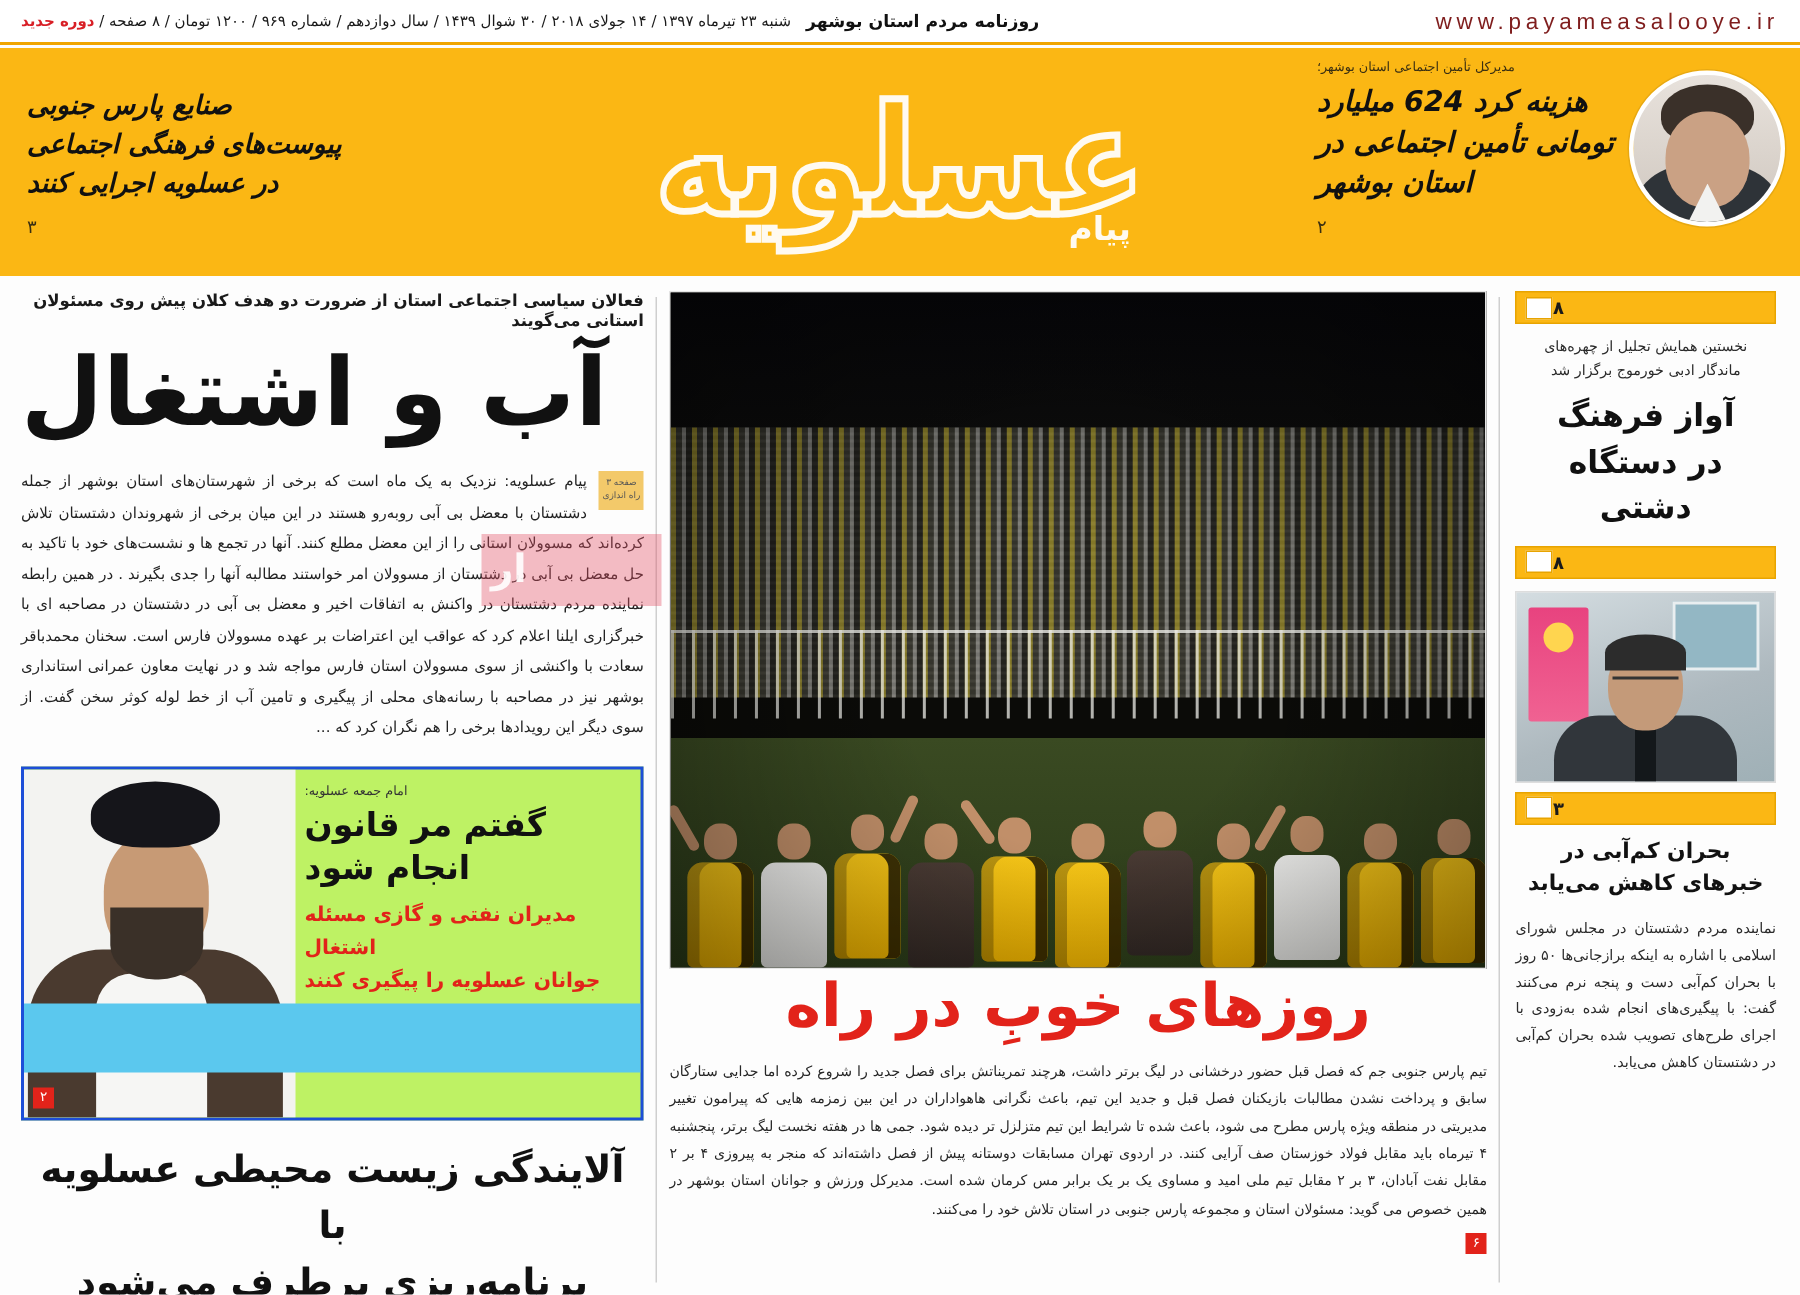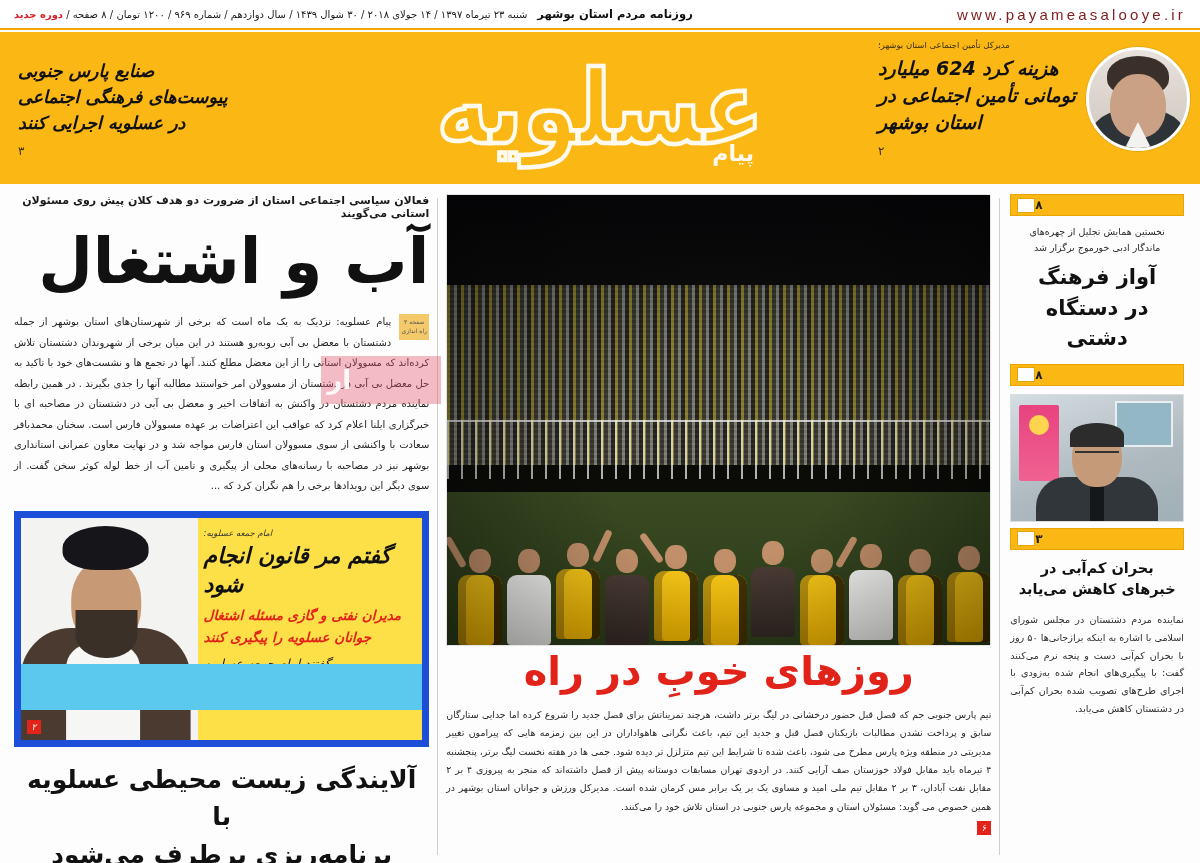--- a/index.html
+++ b/index.html
@@ -184,39 +184,39 @@
   }
   .center-body { font-size:9.4px; line-height:1.95; text-align:justify; color:#262626; }
   .redbox {
     display:inline-block; width:14px; height:14px; background:#e2231a; color:#fff;
     font-size:9px; text-align:center; line-height:14px; margin-top:4px;
   }
 
   
   .lead-kicker { font-size:11px; font-weight:bold; color:#1a1a1a; text-align:right; margin-bottom:4px; }
   .lead-title {
-    font-size:63px; font-weight:bold; color:#111; text-align:right;
+    font-size:63px; font-weight:bold; color:#111; text-align:left;
     line-height:1.15; margin:6px 0 14px; letter-spacing:-1px;
   }
   .lead-body-wrap { position:relative; }
   .lead-body { font-size:10px; line-height:2.05; text-align:justify; color:#232323; }
   .dropmark {
     float:right; width:30px; height:26px; background:#f3c96a; margin:2px 0 2px 8px;
   }
   .dropmark-label { font-size:6px; color:#555; text-align:center; line-height:1.4; padding-top:4px;}
   .watermark {
     position:absolute; top:44px; right:-12px; width:120px; height:48px;
     background:rgba(226,80,100,.38); color:rgba(255,255,255,.9);
     font-size:26px; font-weight:bold; display:flex; align-items:center;
     justify-content:flex-end; padding-left:6px; letter-spacing:1px;
     pointer-events:none;
   }
   .imam-box {
-    margin-top:14px; border:7px solid #1d4ed8; background:#fde047; position:relative;
-    height:236px; overflow:hidden; display:flex;font-style:italic;
+    margin-top:14px; border:2px solid #1d4ed8; background:#bef264; position:relative;
+    height:236px; overflow:hidden; display:flex;
   }
   .imam-text { width:56%; padding:10px 10px 6px 6px; text-align:left; }
   .imam-kicker { font-size:8.5px; color:#333; margin-bottom:4px; }
   .imam-title { font-size:22px; font-weight:bold; color:#111; line-height:1.3; margin-bottom:6px;}
   .imam-red { font-size:13.5px; color:#e2231a; font-weight:bold; line-height:1.62; margin-bottom:5px;}
   .imam-sub { font-size:12.5px; color:#1a1a1a; line-height:1.65; }
   .imam-photo { width:44%; position:relative; background:#f3f3f1; }
   .ip-turban { position:absolute; top:8px; left:50%; transform:translateX(-54%); width:86px; height:44px; border-radius:50% 50% 40% 40%; background:#15151a; }
   .ip-face { position:absolute; top:42px; left:50%; transform:translateX(-54%); width:70px; height:86px; border-radius:46% 46% 44% 44%; background:#c79a75; }
   .ip-beard { position:absolute; top:92px; left:50%; transform:translateX(-54%); width:62px; height:48px; border-radius:0 0 48% 48%; background:#3a3028; }

